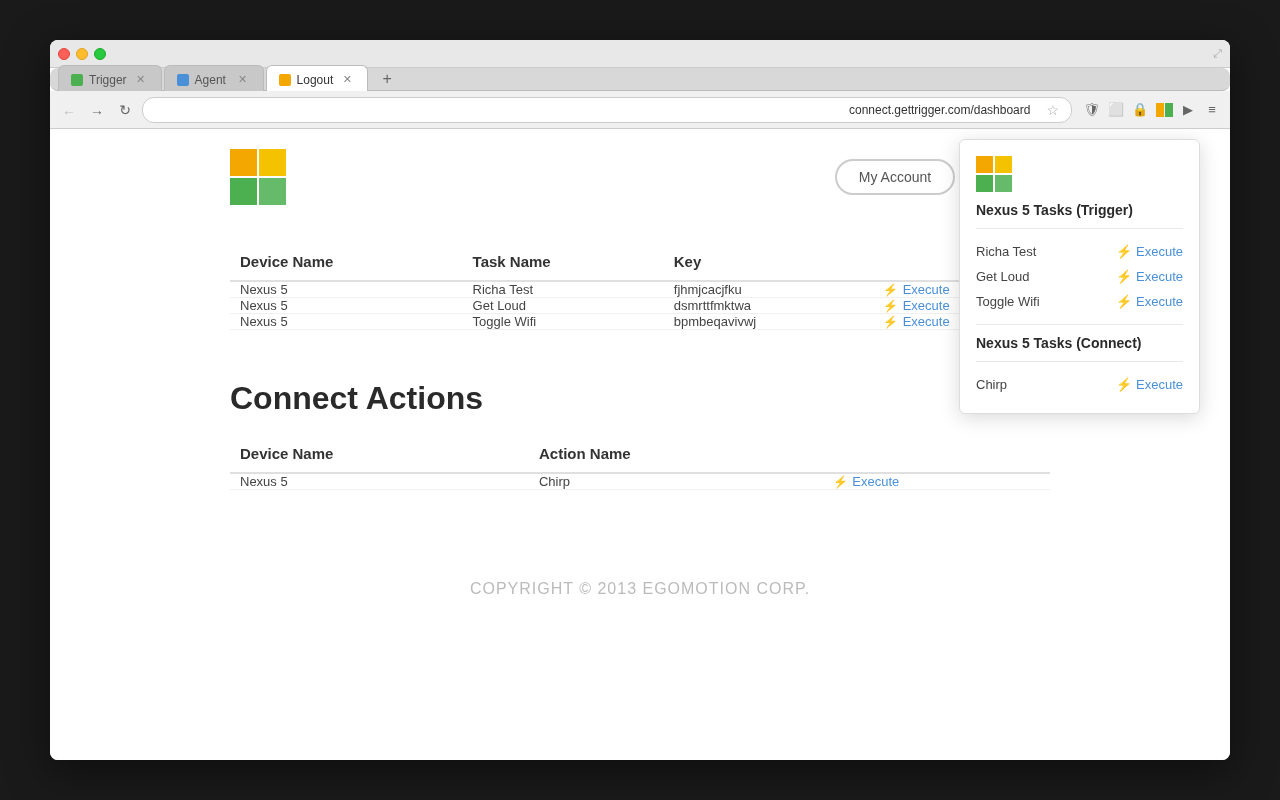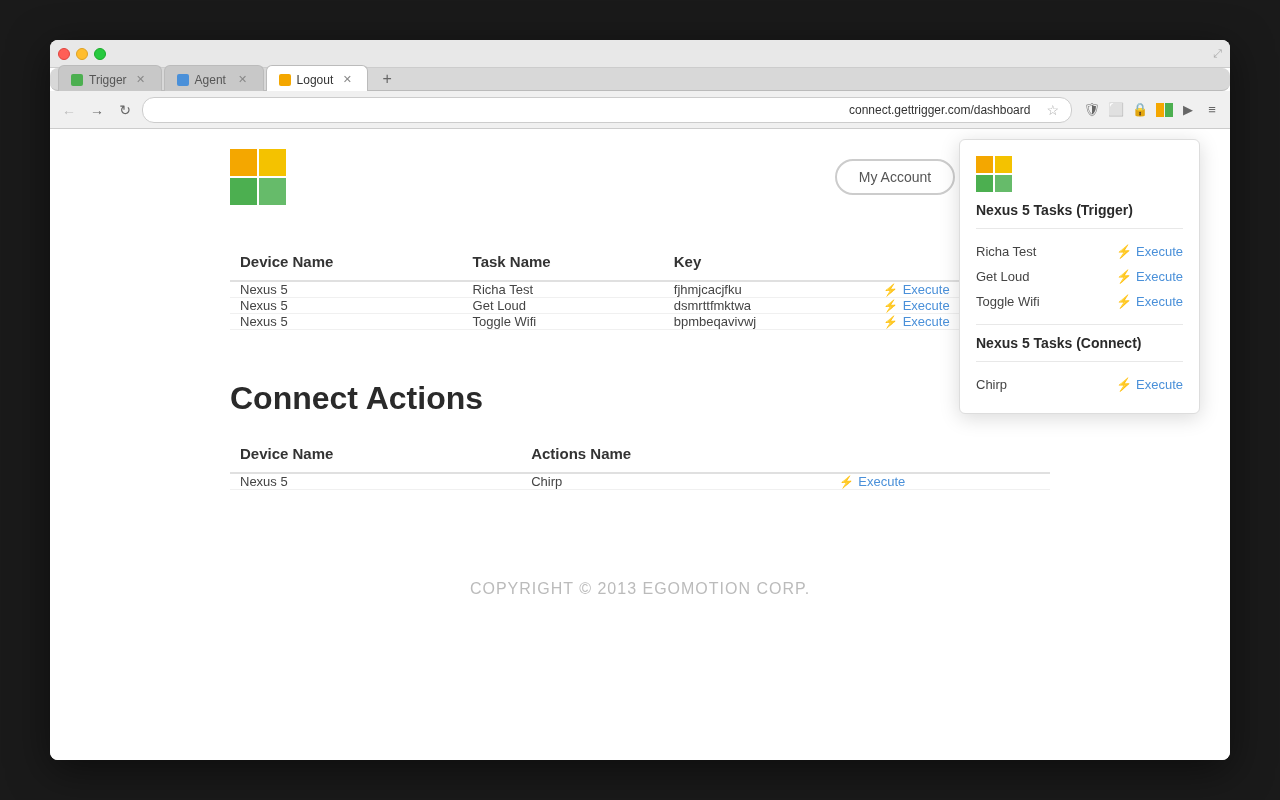--- a/index.html
+++ b/index.html
@@ -420,21 +420,21 @@
     </td>
   </tr>
           </tbody>
       </table>
 
       <h2 class="section-title">Connect Actions</h2>
       <table class="data-table">
         <thead>
           <tr>
             <th>Device Name</th>
-            <th>Actions Name</th>
+            <th>Action Name</th>
             <th></th>
           </tr>
         </thead>
         <tbody id="connect-actions-body">
         <tr>
     <td>Nexus 5</td>
     <td>Chirp</td>
     <td>
       <a class="execute-link" href="#">
         <span class="bolt-icon">⚡</span>

